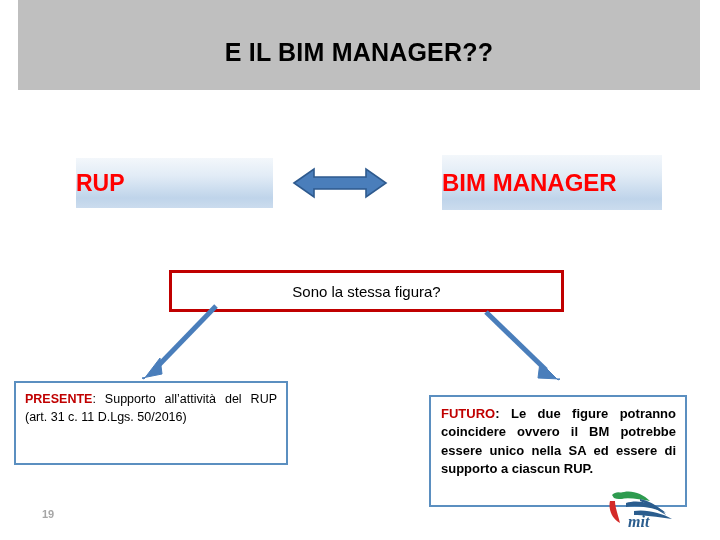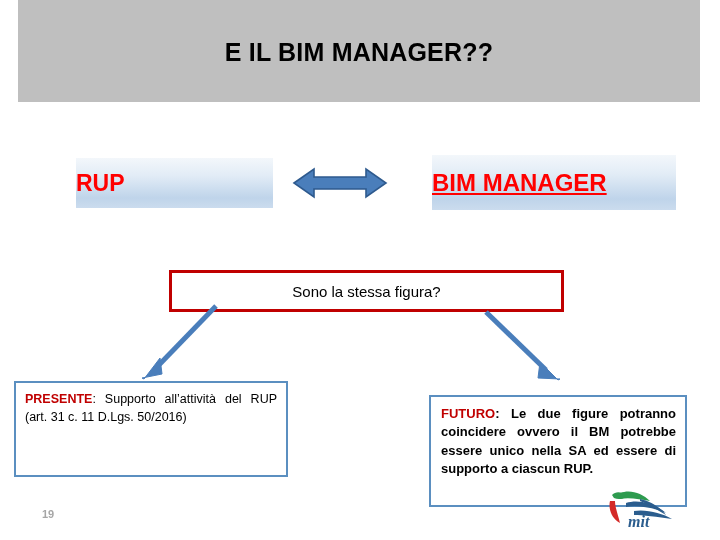--- a/index.html
+++ b/index.html
@@ -19,21 +19,21 @@
     height: 540px;
     background: #ffffff;
   }
 
   
   #title-banner {
     position: absolute;
     left: 18px;
     top: 0px;
     width: 682px;
-    height: 102px;
+    height: 90px;
     background: #bfbfbf;
   }
   #title-text {
     position: absolute;
     left: 0;
     right: 0;
     top: 38px;
     text-align: center;
     font-family: "Liberation Sans", sans-serif;
     font-size: 25px;
@@ -54,26 +54,25 @@
     margin-left: 32px;
   }
   #box-rup {
     left: 44px;
     top: 158px;
     width: 197px;
     height: 50px;
     font-size: 23px;
   }
   #box-bim-manager {
-    left: 400px;
+    left: 410px;
     top: 155px;
-    width: 244px;
+    width: 220px;
     height: 55px;
     font-size: 24px;
-    text-decoration: underline;
   }
 
   
   #arrow-double {
     position: absolute;
     left: 292px;
     top: 163px;
     width: 96px;
     height: 40px;
   }
@@ -119,21 +118,21 @@
     border: 2px solid #5b8fc0;
     box-sizing: border-box;
     text-align: justify;
     color: #000000;
     font-family: "Liberation Sans", sans-serif;
   }
   #box-presente {
     left: 14px;
     top: 381px;
     width: 274px;
-    height: 96px;
+    height: 84px;
     padding: 7px 9px 5px 9px;
     font-size: 12.5px;
     line-height: 1.45;
   }
   #box-futuro {
     left: 429px;
     top: 379px;
     width: 258px;
     height: 112px;
     padding: 8px 9px 5px 10px;

